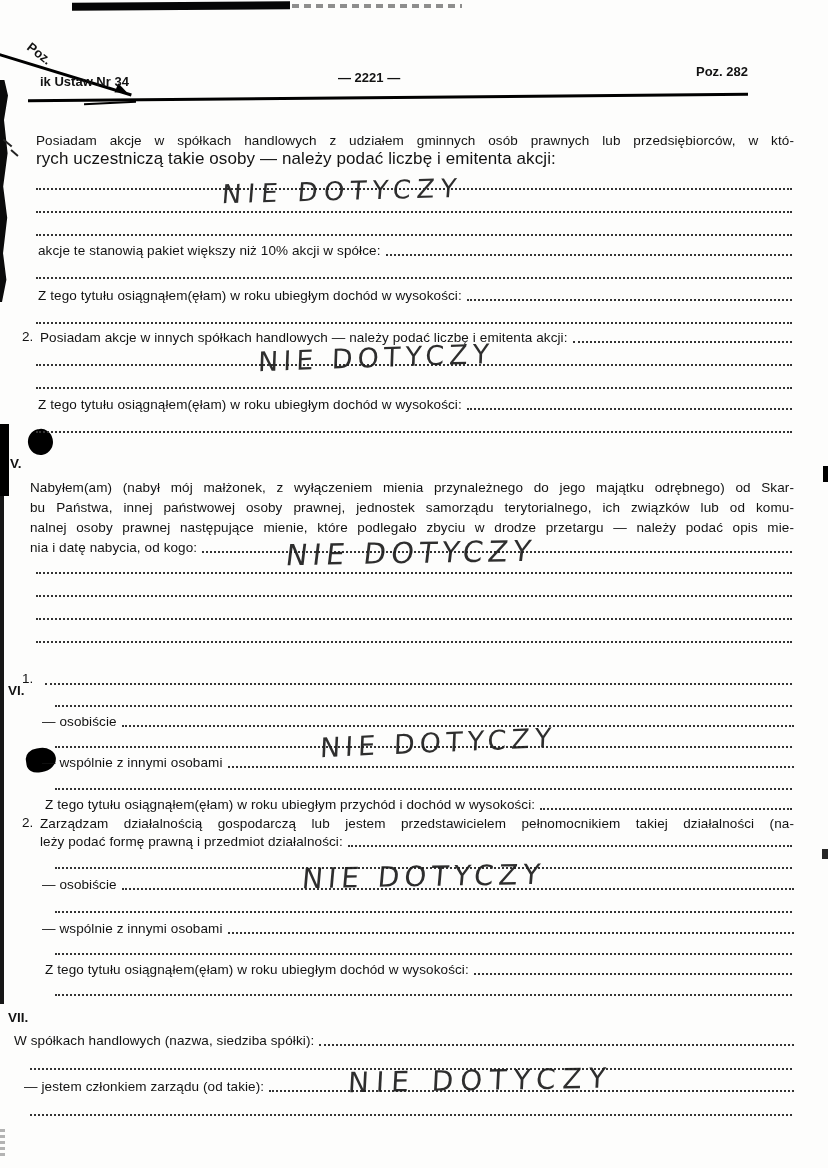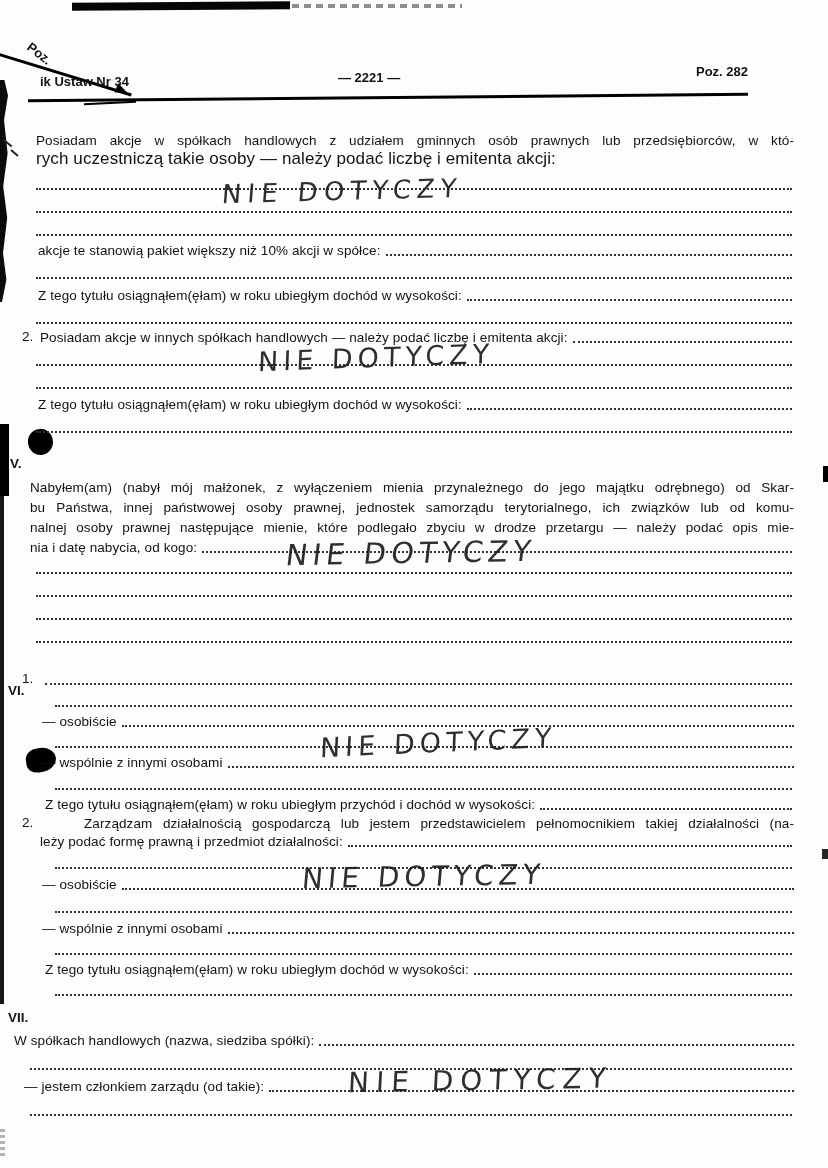--- a/index.html
+++ b/index.html
@@ -119,21 +119,21 @@
     <span class="leader"></span>
   </div>
   <div class="dot-line" style="left:55px;right:36px;top:776px;"></div>
 
   <div class="row" style="left:45px;right:36px;top:796px;">
     <span class="lbl">Z tego tytułu osiągnąłem(ęłam) w roku ubiegłym przychód i dochód w wysokości:</span>
     <span class="leader"></span>
   </div>
 
   <div class="num" style="left:22px;top:815px;">2.</div>
-  <div class="jline" style="left:40px;right:34px;top:815px;margin-left:44px;">Zarządzam działalnością gospodarczą lub jestem przedstawicielem pełnomocnikiem takiej działalności (na-</div>
+  <div class="jline" style="left:40px;right:34px;top:815px;">Zarządzam działalnością gospodarczą lub jestem przedstawicielem pełnomocnikiem takiej działalności (na-</div>
   <div class="row" style="left:40px;right:36px;top:833px;">
     <span class="lbl">leży podać formę prawną i przedmiot działalności:</span>
     <span class="leader"></span>
   </div>
   <div class="dot-line" style="left:55px;right:36px;top:855px;"></div>
 
   <div class="row" style="left:42px;right:34px;top:876px;">
     <span class="lbl">— osobiście</span>
     <span class="leader"></span>
   </div>

